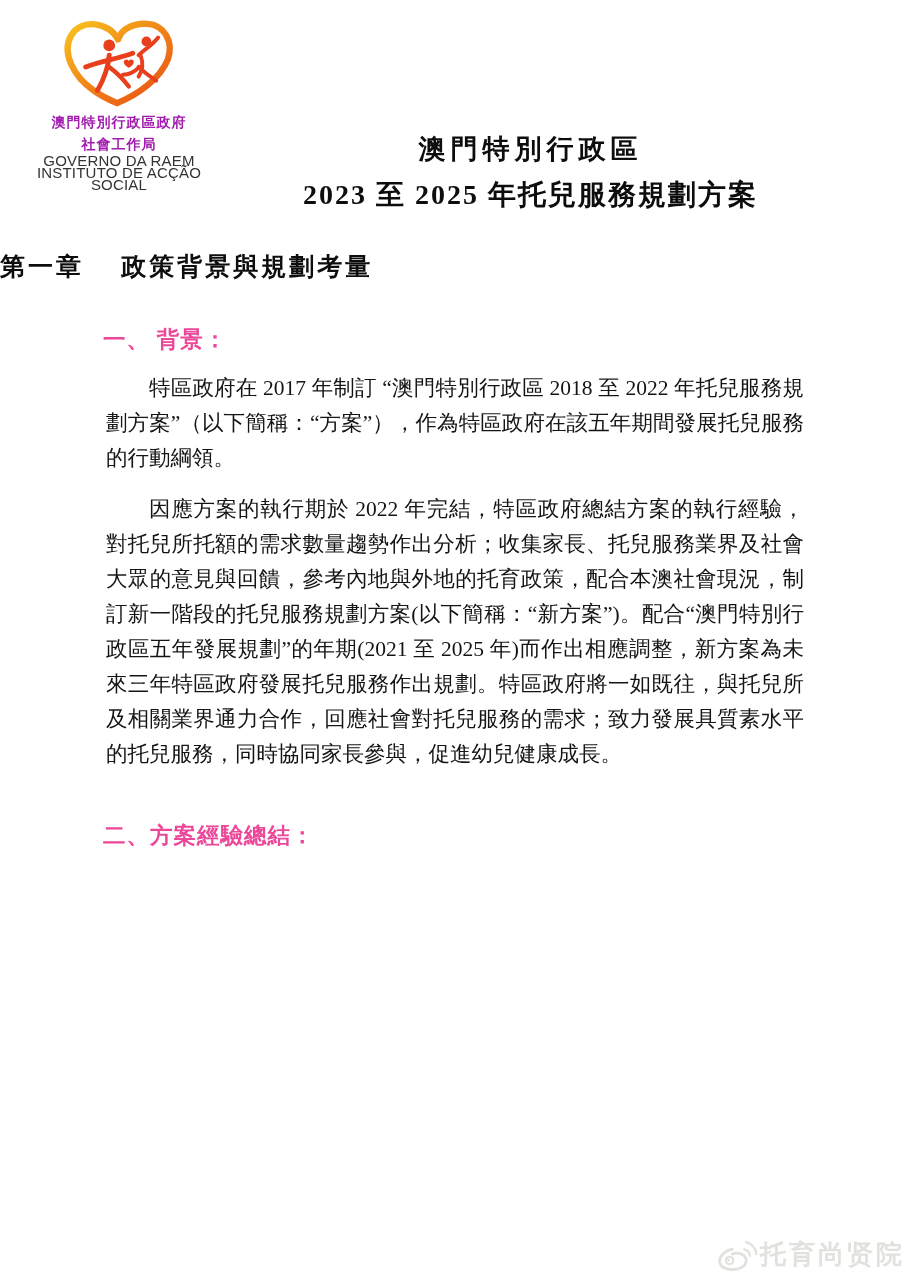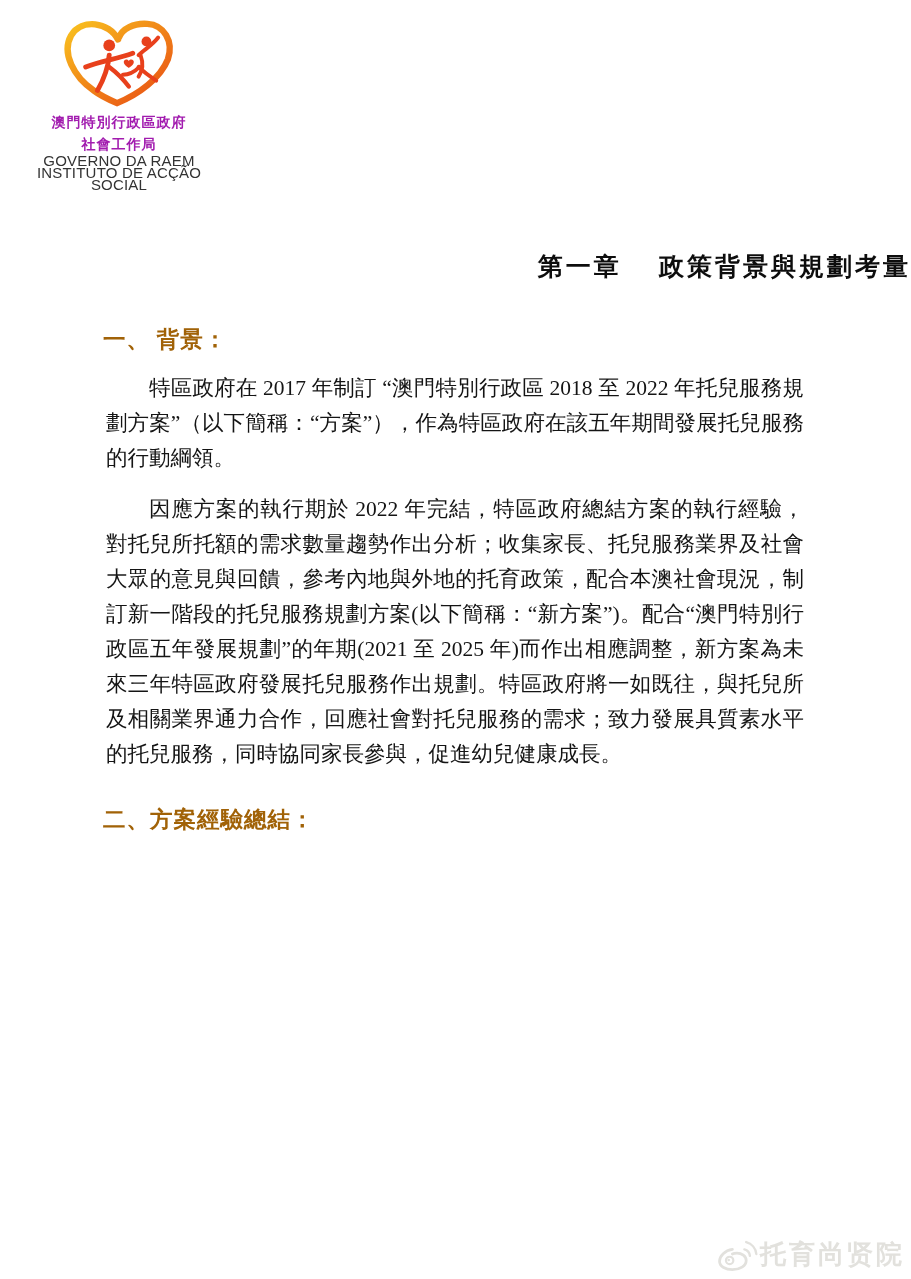--- a/index.html
+++ b/index.html
@@ -27,39 +27,39 @@
   
   .title-block {
     position:absolute; top:131px; left:180px; right:30px;
     text-align:center; font-weight:bold; color:#0d0d0d;
   }
   .doc-title-line1 { font-size:27px; letter-spacing:5px; }
   .doc-title-line2 { font-size:28px; margin-top:9px; letter-spacing:2px; }
 
   .chapter-heading {
     position:absolute; top:250px; left:0; right:0;
-    text-align:right; font-weight:bold; font-size:25px;
+    text-align:left; font-weight:bold; font-size:25px;
     letter-spacing:3px; color:#0d0d0d;
   }
 
   
   .content {
     position:absolute; top:324px; left:90px; width:730px;
     font-size:21.5px; color:#141414;
   }
   .sec-heading {
-    font-size:22.5px; font-weight:bold; color:#a16207;
+    font-size:22.5px; font-weight:bold; color:#ec4899;
     padding-left:13px; margin:0 0 16px 0; letter-spacing:1px;
   }
   .content p {
     margin:16px; line-height:35px;
     text-align:justify; text-indent:2em;
   }
   .p-bg1 { margin-bottom:6px; }
-  .sec-heading.second { margin-top:32px; }
+  .sec-heading.second { margin-top:48px; }
   .p-sum1 { margin-bottom:8px; }
   .sub-heading {
     font-size:22.5px; font-weight:bold; color:#000;
     padding-left:13px; margin:4px 0 16px 0;
   }
   .sub-heading .sub-label { display:inline-block; width:72px; }
 
   
   .watermark {
     position:absolute; right:6px; bottom:6px;
@@ -99,20 +99,24 @@
         <path d="M81,52 C75,58 70,60 64,60" stroke-width="4"></path>
         <path d="M70,46 c-2,-3 -6,-1 -5,2 c1,3 5,5 5,5 c0,0 4,-2 5,-5 c1,-3 -3,-5 -5,-2 z" fill="#e8401c" stroke="none"></path>
       </g>
     </svg>
     <div class="org-zh">澳門特別行政區政府</div>
     <div class="org-zh">社會工作局</div>
     <div class="org-pt">GOVERNO DA RAEM</div>
     <div class="org-pt">INSTITUTO DE ACÇÃO SOCIAL</div>
   </div>
 
+  <div class="title-block">
+    <div class="doc-title-line1">澳門特別行政區</div>
+    <div class="doc-title-line2">2023 至 2025 年托兒服務規劃方案</div>
+  </div>
 
   <div class="chapter-heading">第一章　 政策背景與規劃考量</div>
 
   <main class="content">
     <h2 class="sec-heading">一、 背景：</h2>
     <p class="p-bg1">特區政府在 2017 年制訂 “澳門特別行政區 2018 至 2022 年托兒服務規劃方案”（以下簡稱：“方案”），作為特區政府在該五年期間發展托兒服務的行動綱領。</p>
     <p class="p-bg2">因應方案的執行期於 2022 年完結，特區政府總結方案的執行經驗，對托兒所托額的需求數量趨勢作出分析；收集家長、托兒服務業界及社會大眾的意見與回饋，參考內地與外地的托育政策，配合本澳社會現況，制訂新一階段的托兒服務規劃方案(以下簡稱：“新方案”)。配合“澳門特別行政區五年發展規劃”的年期(2021 至 2025 年)而作出相應調整，新方案為未來三年特區政府發展托兒服務作出規劃。特區政府將一如既往，與托兒所及相關業界通力合作，回應社會對托兒服務的需求；致力發展具質素水平的托兒服務，同時協同家長參與，促進幼兒健康成長。</p>
 
     <h2 class="sec-heading second">二、方案經驗總結：</h2>
 

